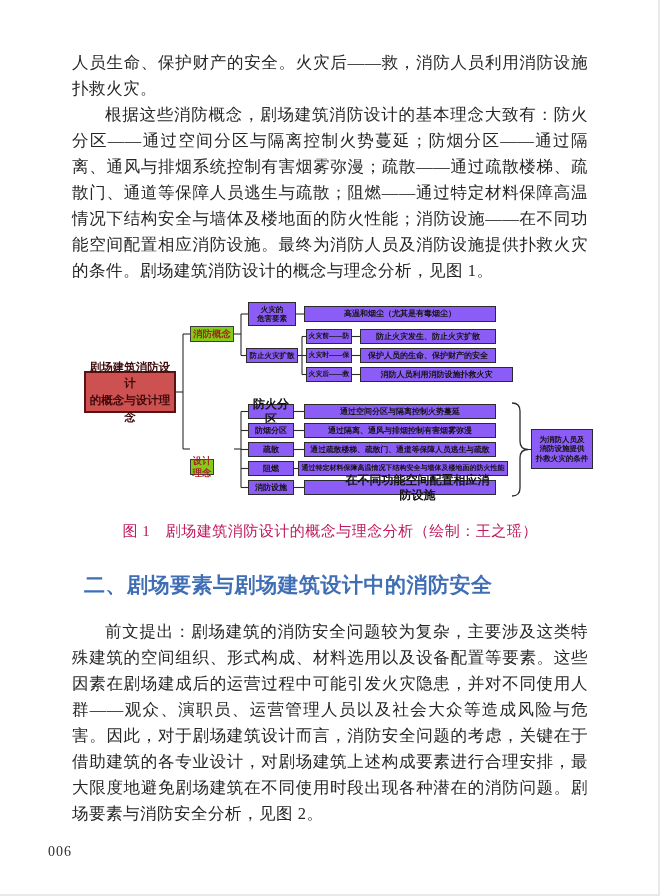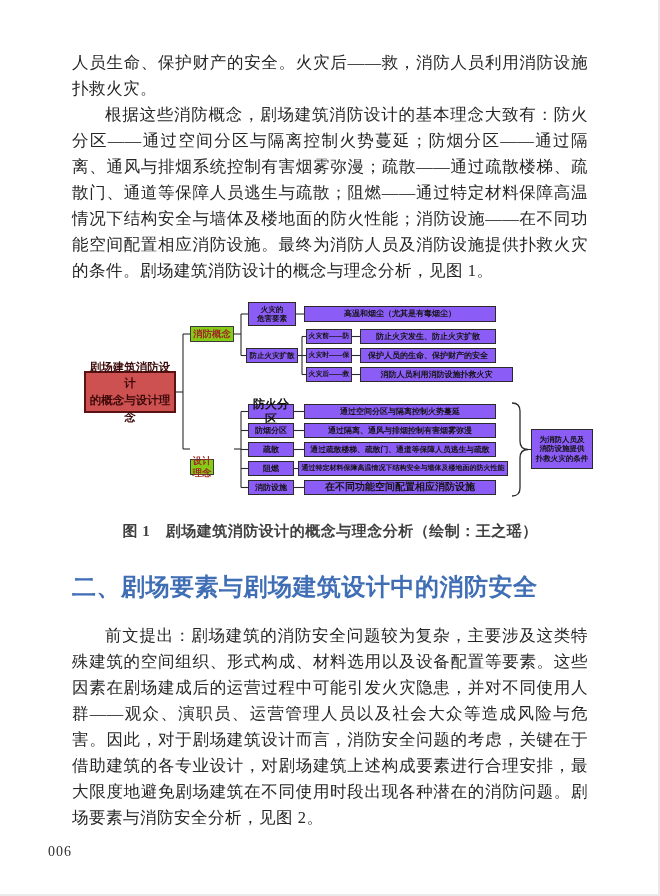--- a/index.html
+++ b/index.html
@@ -26,24 +26,24 @@
   .figure{position:relative;width:565px;height:212px;margin:12px 0 0 4px;}
   .connectors{position:absolute;left:0;top:0;pointer-events:none;}
   .dnode{position:absolute;box-sizing:border-box;border:1px solid #2b2b2b;
     background:#8b5cf6;display:flex;align-items:center;justify-content:center;
     text-align:center;font-weight:700;color:#141414;
     font-family:"Liberation Sans","DejaVu Sans",sans-serif;line-height:1.25;}
   .dnode.pink{background:#84cc16;color:#9e2b25;border-color:#3a3a3a;font-size:9.5px;}
   .dnode.red{background:#ce5151;color:#3d0a0a;border:2px solid #5a1212;
     white-space:pre-line;font-size:11.5px;line-height:1.45;font-weight:700;}
   .dnode.multiline{white-space:pre-line;}
-  .caption{font-size:15px;font-weight:700;text-align:center;color:#404040;
+  .caption{font-size:15px;font-weight:400;text-align:center;color:#be185d;
     margin:14px 0 0 0;letter-spacing:.5px;}
   .section-heading{font-family:"Liberation Sans","DejaVu Sans",sans-serif;
-    font-size:24px;font-weight:700;color:#3f6eb5;margin:30px 0 20px 0;
+    font-size:21px;font-weight:700;color:#3f6eb5;margin:30px 0 20px 12px;
     letter-spacing:.5px;}
   .page-number{position:absolute;left:48px;bottom:34px;font-size:14px;
     letter-spacing:1px;color:#2e2e2e;font-family:"Liberation Serif",serif;}
 </style>
 </head>
 <body>
 
 <div class="page">
 
 
@@ -108,21 +108,21 @@
 
     <div class="dnode" style="left:172px;top:108px;width:46px;height:15px;font-size:12px;">防火分区</div>
     <div class="dnode" style="left:228px;top:108px;width:192px;height:15px;font-size:8px;">通过空间分区与隔离控制火势蔓延</div>
     <div class="dnode" style="left:172px;top:127px;width:46px;height:15px;font-size:8px;">防烟分区</div>
     <div class="dnode" style="left:228px;top:127px;width:192px;height:15px;font-size:8px;">通过隔离、通风与排烟控制有害烟雾弥漫</div>
     <div class="dnode" style="left:172px;top:146px;width:46px;height:15px;font-size:8px;">疏散</div>
     <div class="dnode" style="left:228px;top:146px;width:192px;height:15px;font-size:7.8px;">通过疏散楼梯、疏散门、通道等保障人员逃生与疏散</div>
     <div class="dnode" style="left:172px;top:165px;width:46px;height:15px;font-size:8px;">阻燃</div>
     <div class="dnode" style="left:222px;top:165px;width:210px;height:15px;font-size:7px;">通过特定材料保障高温情况下结构安全与墙体及楼地面的防火性能</div>
     <div class="dnode" style="left:172px;top:184px;width:46px;height:15px;font-size:8px;">消防设施</div>
-    <div class="dnode" style="left:228px;top:184px;width:192px;height:15px;font-size:10px;">在不同功能空间配置相应消防设施</div>
+    <div class="dnode" style="left:228px;top:184px;width:192px;height:15px;font-size:12px;padding-left:35px;">在不同功能空间配置相应消防设施</div>
 
     <div class="dnode multiline" style="left:455px;top:133px;width:62px;height:40px;font-size:7.5px;">为消防人员及
 消防设施提供
 扑救火灾的条件</div>
   </div>
 
   <p class="caption">图 1　剧场建筑消防设计的概念与理念分析（绘制：王之瑶）</p>
 
   <h2 class="section-heading">二、剧场要素与剧场建筑设计中的消防安全</h2>
 

